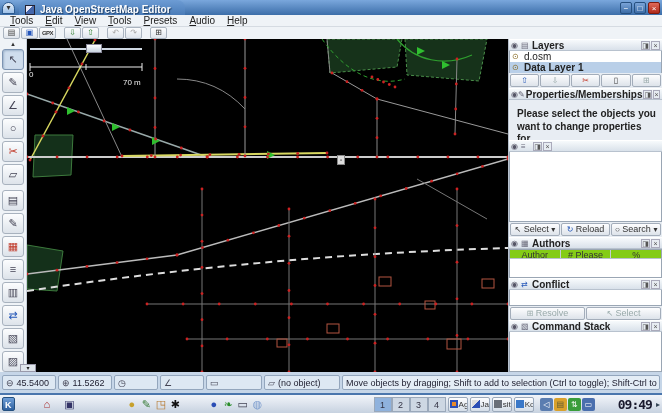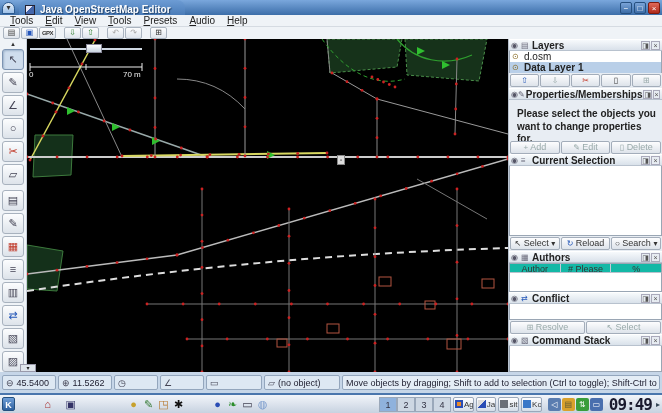--- a/index.html
+++ b/index.html
@@ -65,21 +65,21 @@
   .white-area { background:#fff; border:1px solid #9aa6b4; border-top:none; flex:none; }
   .layer-row { height:11px; display:flex; align-items:center; font-size:10px; padding-left:2px; background:#fff; }
   .layer-row.selected { background:#b9cfe8; }
   .layer-eye { font-size:8px; color:#886a22; width:12px; }
   .btnrow { display:flex; flex:none; padding:1px; gap:1px; }
   .pbtn { flex:1; height:13px; background:linear-gradient(#fdfdfe,#dde3ea); border:1px solid #a3adba; border-radius:2px;
     font-size:9px; line-height:11px; text-align:center; color:#333; white-space:nowrap; overflow:hidden; }
   .pbtn.disabled { color:#9aa; }
   .pbtn .ic { font-size:8px; }
   .props-msg { padding:8px 4px; font-size:10px; font-weight:bold; color:#222; line-height:1.25; flex:none; }
-  .authors-cols { display:flex; height:10px; background:#14b8a6; border:1px solid #9aa6b4; border-bottom:1px solid #b9c2cd; flex:none; }
+  .authors-cols { display:flex; height:10px; background:#84cc16; border:1px solid #9aa6b4; border-bottom:1px solid #b9c2cd; flex:none; }
   .authors-col { flex:1; font-size:9px; text-align:center; color:#333; border-right:1px solid #c4ccd6; line-height:10px; }
   .blue { color:#2457b8; } .red { color:#c03a2a; }
 
   
   .statusbar { position:absolute; top:372px; left:0; width:662px; height:21px; background:#c6d6e8; display:flex; align-items:center; padding:0 2px; gap:2px; }
   .sb-seg { height:15px; background:#dde8f3; border:1px solid #93a6bd; border-radius:2px; display:flex; align-items:center; padding:0 3px; font-size:9px; color:#223; gap:3px; white-space:nowrap; overflow:hidden; }
   .sb-ico { font-size:9px; color:#445; }
   .sb-hint { flex:1; background:#e4edf6; }
 
   
@@ -87,21 +87,21 @@
   .tk-icon { width:14px; height:14px; border-radius:2px; font-size:10px; line-height:14px; text-align:center; }
   .kmenu { background:linear-gradient(#6f9fd8,#2d5f9e); color:#fff; font-weight:bold; font-size:9px; border:1px solid #24507f; }
   .pager { display:flex; margin-left:108px; }
   .pager-cell { width:18px; height:15px; font-size:9px; text-align:center; line-height:14px; color:#334;
     background:#cdd7e3; border:1px solid #9aa8ba; }
   .pager-cell.active { background:#8fb2dd; }
   .tk-win { width:22px; height:15px; display:flex; align-items:center; background:linear-gradient(#fdfdfe,#d4dde8); border:1px solid #9aa8ba; border-radius:2px; font-size:8px; color:#333; padding:0 1px; gap:1px; overflow:hidden; }
   .tk-win .wic { width:8px; height:8px; flex:none; }
   .tray { display:flex; gap:1px; margin-left:4px; }
   .tray-ic { width:13px; height:13px; border-radius:2px; font-size:8px; line-height:13px; text-align:center; color:#fff; }
-  .clock { font-family:"DejaVu Sans Mono", monospace; font-weight:bold; font-size:16px; letter-spacing:-1px; color:#1a1a2e; margin-left:4px; }
+  .clock { font-family:"DejaVu Sans Mono", monospace; font-weight:bold; font-size:13px; letter-spacing:-1px; color:#1a1a2e; margin-left:21px; }
   .tk-arrow { font-size:8px; color:#345; margin-left:2px; }
   .ql { font-size:11px; line-height:14px; text-align:center; width:14px; height:14px; }
 </style>
 </head>
 <body>
 
 <div class="screen">
 
   <div class="titlebar">
     <div class="sysmenu">▾</div>
@@ -354,21 +354,21 @@
         <line x1="3" y1="24" x2="3" y2="32"></line>
         <line x1="59" y1="25" x2="59" y2="31"></line>
         <line x1="115" y1="24" x2="115" y2="32"></line>
       </g>
     </svg>
     <div class="zoom-slider">
       <div class="zoom-track"></div>
       <div class="zoom-handle"></div>
     </div>
     <span class="map-scale-num" style="left:2px; top:31px;">0</span>
-    <span class="map-scale-num" style="left:96px; top:31px;">70 m</span>
+    <span class="map-scale-num" style="left:96px; top:39px;">70 m</span>
     <div class="poi">▫</div>
   </div>
   <div class="tools-bottom-tab">▾</div>
 
   <div class="rightpanel">
 
     <div class="phead">
       <span class="ph-col">◉</span>
       <span class="ph-ico">▤</span>
       <span class="ph-title">Layers</span>
@@ -394,30 +394,24 @@
     </div>
 
     <div class="phead">
       <span class="ph-col">◉</span>
       <span class="ph-ico">✎</span>
       <span class="ph-title">Properties/Memberships</span>
       <span class="ph-btn">◨</span>
       <span class="ph-btn">×</span>
     </div>
     <div class="props-msg" style="height:40px;padding-left:8px;">Please select the objects you want to change properties for.</div>
-    <div class="btnrow" style="height:14px;">
-      <div class="pbtn disabled"><span class="ic">+</span> <span>Add</span></div>
-      <div class="pbtn disabled"><span class="ic">✎</span> <span>Edit</span></div>
-      <div class="pbtn disabled"><span class="ic">▯</span> <span>Delete</span></div>
-    </div>
 
     <div class="phead">
       <span class="ph-col">◉</span>
       <span class="ph-ico">≡</span>
-      <span class="ph-title">Current Selection</span>
       <span class="ph-btn">◨</span>
       <span class="ph-btn">×</span>
     </div>
     <div class="white-area" style="height:70px;"></div>
     <div class="btnrow" style="height:15px;justify-content:center;">
       <div class="pbtn"><span class="ic">↖</span> <span>Select</span> <span class="ic">▾</span></div>
       <div class="pbtn"><span class="ic blue">↻</span> <span>Reload</span></div>
       <div class="pbtn"><span class="ic">○</span> <span>Search</span> <span class="ic">▾</span></div>
     </div>
 

